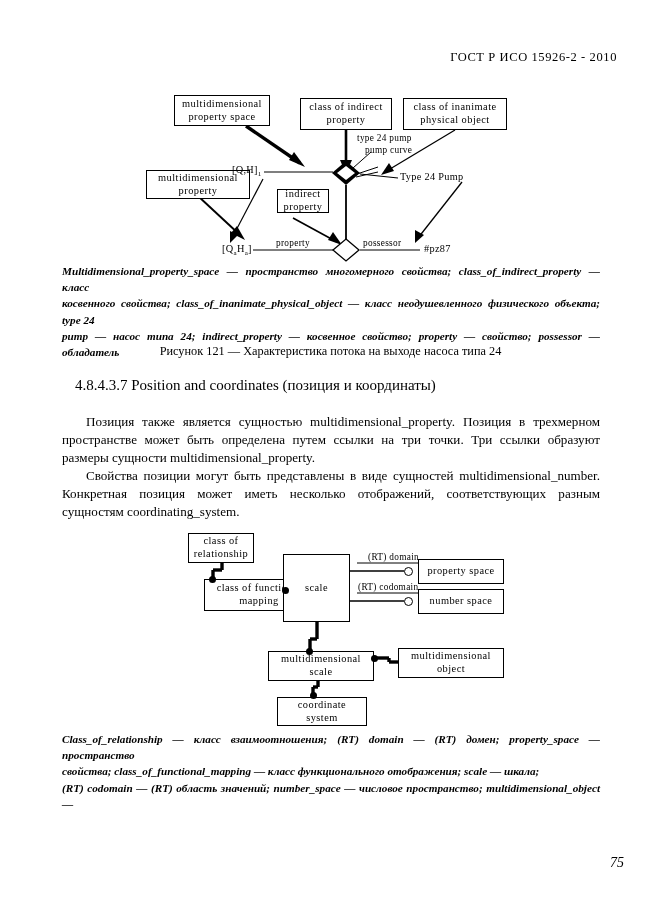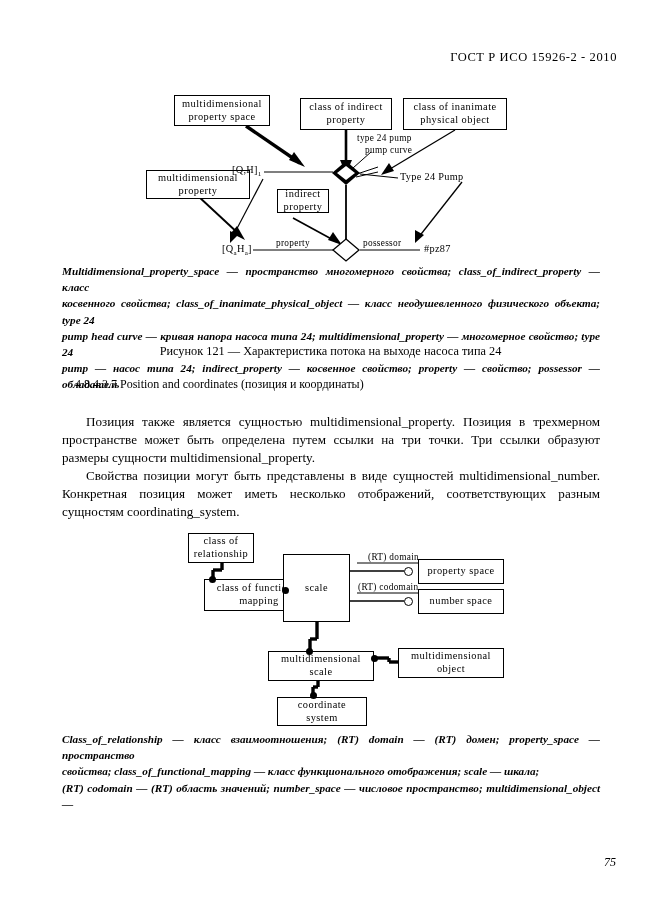--- a/index.html
+++ b/index.html
@@ -25,29 +25,29 @@
     font-family:"Liberation Serif", serif;
     font-style:italic;font-weight:bold;
     font-size:11.2px;line-height:16.2px;
     text-align:justify;
   }
   .figcap{
     position:absolute;left:0;width:661px;text-align:center;
     font-size:12.3px;
   }
   .h4{
-    position:absolute;left:75px;font-size:12px;
+    position:absolute;left:75px;font-size:15px;
   }
   .para{
     position:absolute;left:62px;width:538px;
     font-size:13.1px;line-height:18.2px;text-align:justify;
     text-indent:24px;
   }
   .pageno{
-    position:absolute;left:4px;top:855px;width:612px;text-align:right;font-size:12px;font-style:italic;
+    position:absolute;left:12px;top:855px;width:612px;text-align:right;font-size:14px;font-style:italic;
   }
 
   
   .diagram{position:absolute;}
   .node{
     position:absolute;
     border:1.3px solid #000;
     background:#fff;
     display:flex;align-items:center;justify-content:center;
     text-align:center;
@@ -170,21 +170,20 @@
     </div>
 
     <div class="lbl" style="left:276px;top:238px;">property</div>
     <div class="lbl" style="left:363px;top:238px;">possessor</div>
     <div class="lbl big" style="left:424px;top:243px;">#pz87</div>
   </div>
 
   <div class="legend" style="top:263px;">
     <div>Multidimensional_property_space — пространство многомерного свойства; class_of_indirect_property — класс</div>
     <div>косвенного свойства; class_of_inanimate_physical_object — класс неодушевленного физического объекта; type 24</div>
-    <div>pump head curve — кривая напора насоса типа 24; multidimensional_property — многомерное свойство; type 24</div>
     <div>pump — насос типа 24; indirect_property — косвенное свойство; property — свойство; possessor — обладатель</div>
   </div>
 
   <div class="figcap" style="top:344px;">Рисунок 121 — Характеристика потока на выходе насоса типа 24</div>
 
   <div class="h4" style="top:377px;">4.8.4.3.7 Position and coordinates (позиция и координаты)</div>
 
   <div class="para" style="top:413px;">Позиция также является сущностью multidimensional_property. Позиция в трехмерном пространстве может быть определена путем ссылки на три точки. Три ссылки образуют размеры сущности multidimensional_property.</div>
 
   <div class="para" style="top:467px;">Свойства позиции могут быть представлены в виде сущностей multidimensional_number. Конкретная позиция может иметь несколько отображений, соответствующих разным сущностям coordinating_system.</div>

